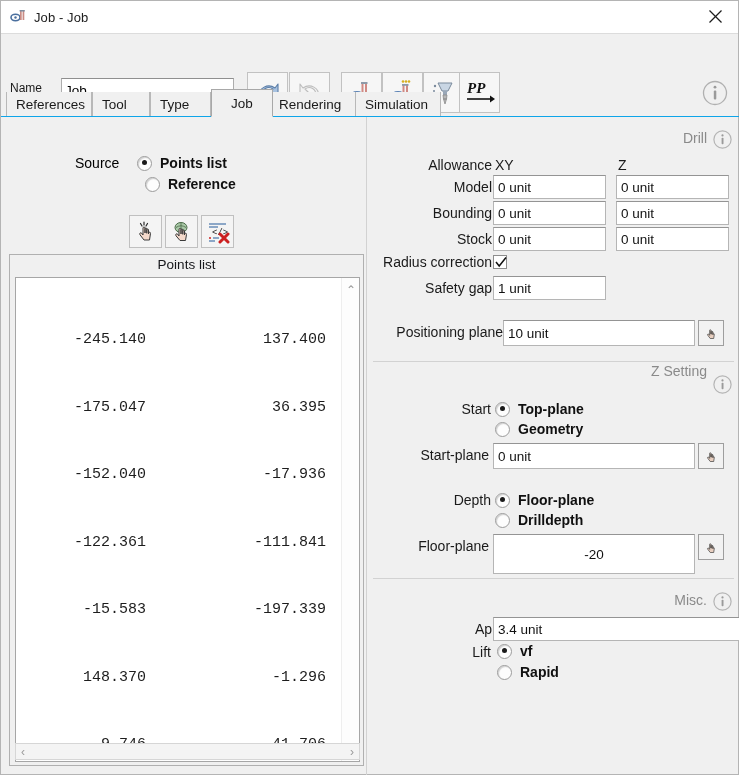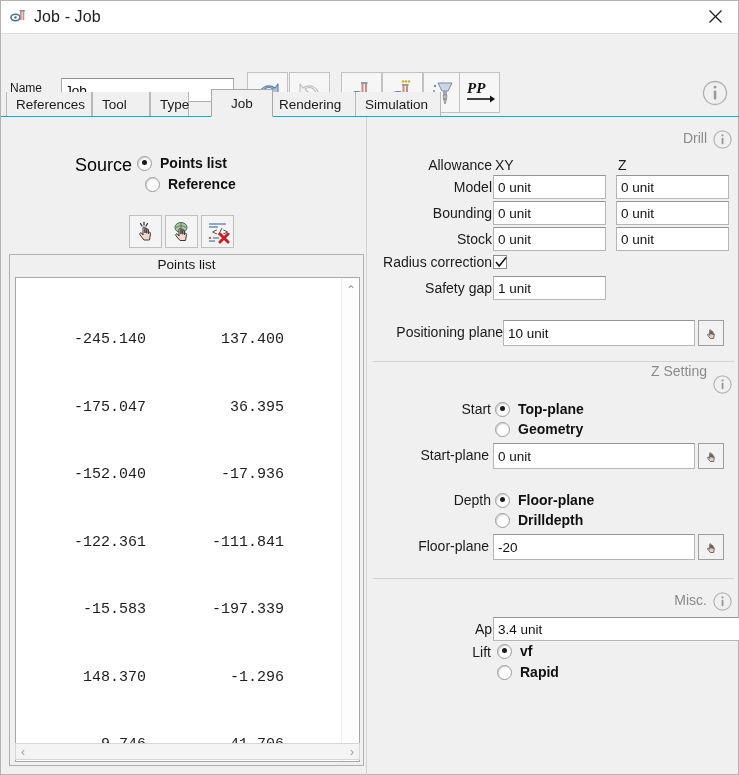--- a/index.html
+++ b/index.html
@@ -33,21 +33,21 @@
     align-items: center;
     border-bottom: 1px solid #dcdcdc;
   }
   .title-icon {
     margin-left: 8px;
     width: 18px; height: 18px;
     display: flex; align-items: center; justify-content: center;
   }
   .title-text {
     margin-left: 7px;
-    font-size: 16px;
+    font-size: 13px;
     color: #202020;
     letter-spacing: .1px;
   }
   .close-btn {
     position: absolute;
     right: 0; top: 0;
     width: 46px; height: 31px;
     display: flex; align-items: center; justify-content: center;
     cursor: pointer;
   }
@@ -139,21 +139,21 @@
     position: absolute;
     left: 365px; top: 116px;
     width: 374px; height: 658px;
     border-left: 1px solid #d2d2d2;
   }
 
   
   .source-label {
     position: absolute;
     left: 74px; top: 154px;
-    font-size: 18px;
+    font-size: 14px;
   }
   .radio {
     position: absolute;
     display: flex; align-items: center;
     cursor: pointer;
     font-size: 14px;
     font-weight: bold;
     color: #101010;
   }
   .radio .dot {
@@ -213,21 +213,21 @@
   .pl-text {
     position: absolute;
     left: 0; top: 6px;
     width: 310px;
     font-family: "Liberation Mono", monospace;
     font-size: 15px;
     line-height: 22.5px;
     color: #1d1d1d;
     white-space: pre;
   }
-  .pl-row { display: flex; }
+  .pl-row { display: flex; justify-content: space-between; }
   .pl-col { width: 120px; text-align: right; }
   .pl-col.c1 { padding-left: 10px; }
   .pl-col.c2 { padding-left: 18px; }
 
   .vscroll {
     position: absolute;
     right: 0; top: 0;
     width: 17px; height: 100%;
     background: #fdfdfd;
     border-left: 1px solid #eeeeee;
@@ -402,21 +402,21 @@
         <circle cx="13" cy="13" r="11.5" fill="none" stroke="#b0b0b0" stroke-width="1.3"></circle>
         <circle cx="13" cy="7.2" r="1.4" fill="#9a9a9a"></circle>
         <rect x="11.8" y="10.5" width="2.5" height="9" rx="1" fill="#9a9a9a"></rect>
       </svg>
     </div>
   </div>
 
   <div class="tabbar">
     <div class="tab" style="left:5px;   width:86px;">References</div>
     <div class="tab" style="left:91px;  width:58px;">Tool</div>
-    <div class="tab" style="left:149px; width:39px;">Type</div>
+    <div class="tab" style="left:149px; width:61px;">Type</div>
     <div class="tab active" style="left:210px; width:62px; justify-content:center;">Job</div>
     <div class="tab" style="left:268px; width:93px;">Rendering</div>
     <div class="tab" style="left:354px; width:86px;">Simulation</div>
   </div>
 
   <div class="left-pane"></div>
 
   <div class="source-label">Source</div>
 
   <div class="radio checked" style="left:136px; top:154px;">
@@ -586,21 +586,21 @@
     <div class="radio checked" style="left:128px; top:375px;">
       <span class="dot"></span>
       <span>Floor-plane</span>
     </div>
     <div class="radio" style="left:128px; top:395px;">
       <span class="dot"></span>
       <span>Drilldepth</span>
     </div>
 
     <div class="rlabel" style="right:252px; top:421px;">Floor-plane</div>
-    <input class="field" style="left: 126px; top: 417px; width: 202px; height: 26px;" value="-20">
+    <input class="field" style="left: 126px; top: 417px; width: 202px; height: 40px; text-align: center;" value="-20">
     <div class="pick-btn" style="left:331px; top:417px;">
       <svg width="15" height="15" viewBox="0 0 24 24">
         <path d="M9 7 L9 15 L7.5 13 C6.5 12.2 5 13.5 6 14.8 L10 20 L15.5 20 L16.5 13.5
                  C16.7 12 15 11.7 14.7 13 L14.5 14 L14.5 10 C14.5 8.6 12.8 8.6 12.8 10
                  L12.8 13.3 L12.8 9 C12.8 7.6 11 7.6 11 9 L11 13 L11 7 C11 5.6 9 5.6 9 7 Z" fill="#e8cfc0" stroke="#3a3a3a" stroke-width="1.1"></path>
       </svg>
     </div>
 
     <div class="divider" style="top:461px;"></div>
 

